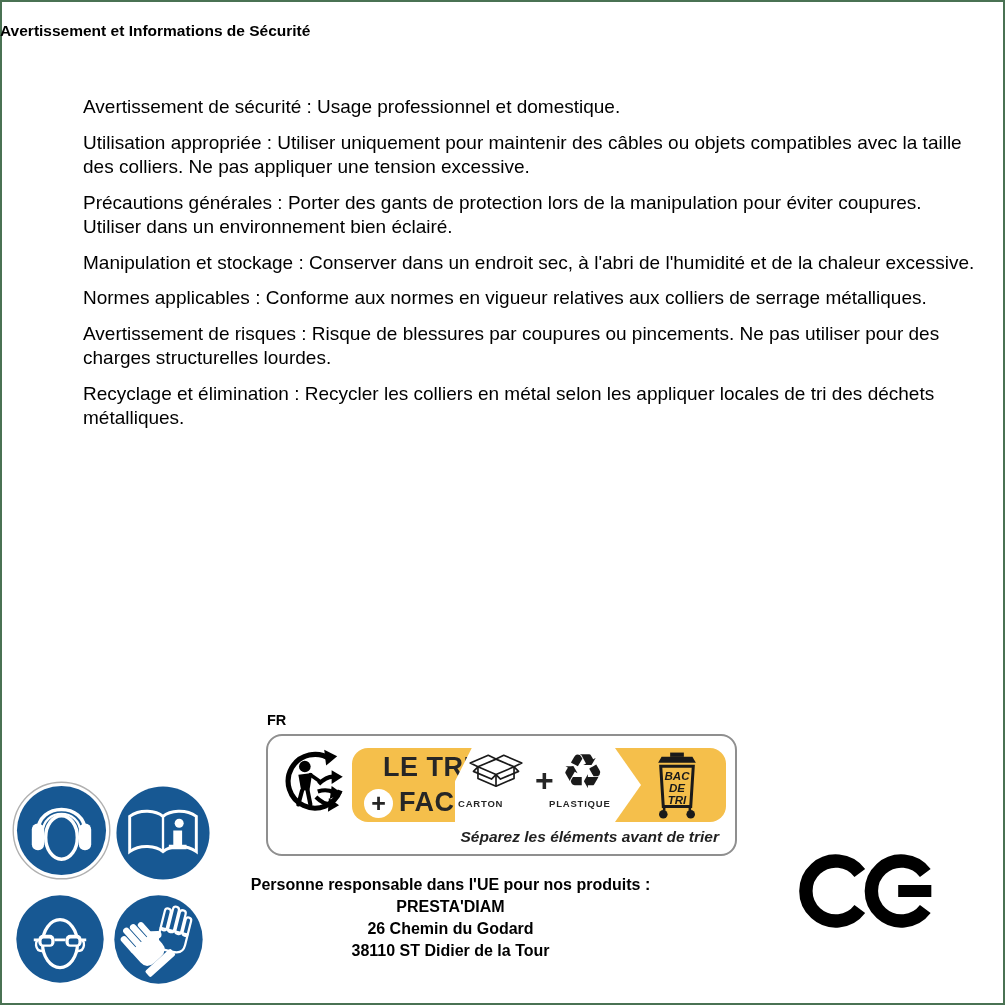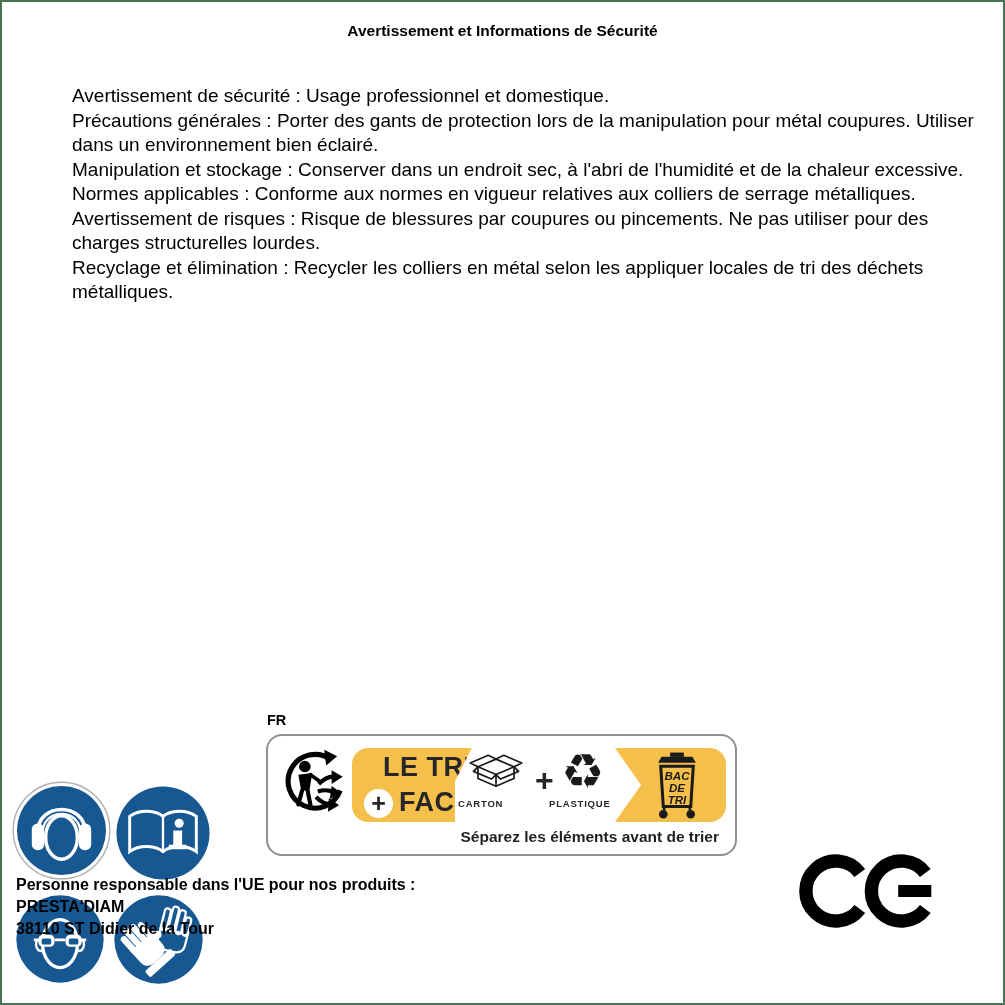--- a/index.html
+++ b/index.html
@@ -1,25 +1,25 @@
 <!DOCTYPE html>
 <html><head>
 <meta charset="utf-8">
 <style>
   html,body{margin:0;padding:0;background:#fff;}
   #page{position:relative;width:1005px;height:1005px;background:#fff;
         font-family:"Liberation Sans",sans-serif;color:#000;overflow:hidden;}
   #frame{position:absolute;inset:0;border:2px solid #4A7253;pointer-events:none;}
   
-  .doc-title{position:absolute;top:22px;left:0;width:100%;text-align:center;
+  .doc-title{position:absolute;top:22px;left:0;width:100%;
              font-weight:bold;font-size:15.5px;}
   
   .safety-block{position:absolute;left:72px;top:84px;width:918px;
                 font-size:19px;line-height:24.5px;}
-  .safety-item{margin:0;}
+  .safety-item{margin:11px;}
   
   .icon-grid{position:absolute;left:12px;top:781px;width:205px;}
   .mand-icon{position:absolute;}
   .mand-icon svg{display:block;}
   
   .fr-tag{position:absolute;left:267px;top:712px;font-weight:bold;font-size:14.5px;}
   .tri-box{position:absolute;left:266px;top:734px;width:471px;height:122px;
            box-sizing:border-box;background:#fff;border:2px solid #8f8f8f;
            border-radius:16px;}
   .triman{position:absolute;left:10px;top:6px;}
@@ -34,39 +34,40 @@
          text-align:center;}
   .facile{position:absolute;left:47px;top:39px;font-weight:bold;font-size:27px;
          letter-spacing:.5px;color:#262626;}
   .mat-group{position:absolute;top:0;}
   .mat-label{position:absolute;top:50px;font-weight:bold;font-size:9.5px;
              letter-spacing:.8px;color:#262626;width:80px;}
   .mat-plus{position:absolute;left:80px;top:14px;font-weight:bold;font-size:32px;color:#262626;}
   .recycle-glyph{position:absolute;left:106px;top:-3px;font-size:48px;color:#1a1a1a;
              font-family:"DejaVu Sans",sans-serif;line-height:52px;}
   .bin{position:absolute;left:297px;top:2px;font-style:italic;}
-  .tagline{position:absolute;right:16px;top:92px;font-weight:bold;
+  .tagline{position:absolute;right:16px;top:92px;font-style:italic;font-weight:bold;
            font-size:15.5px;color:#1f1f1f;}
   
-  .resp-block{position:absolute;left:16px;top:874px;width:901px;
+  .resp-block{position:absolute;left:0;top:874px;width:901px;text-align:center;
               font-weight:bold;font-size:16px;line-height:22px;}
   
   .ce{position:absolute;left:798px;top:841px;}
 </style>
 </head>
 <body>
 
 <div id="page">
   <div id="frame"></div>
 
   <div class="doc-title">Avertissement et Informations de Sécurité</div>
 
   <div class="safety-block">
     <p class="safety-item">Avertissement de sécurité : Usage professionnel et domestique.</p>
-    <p class="safety-item">Précautions générales : Porter des gants de protection lors de la manipulation pour métal coupures. Utiliser dans un environnement bien éclairé.</p>
+    <p class="safety-item">Utilisation appropriée : Utiliser uniquement pour maintenir des câbles ou objets compatibles avec la taille des colliers. Ne pas appliquer une tension excessive.</p>
+    <p class="safety-item">Précautions générales : Porter des gants de protection lors de la manipulation pour éviter coupures. Utiliser dans un environnement bien éclairé.</p>
     <p class="safety-item">Manipulation et stockage : Conserver dans un endroit sec, à l'abri de l'humidité et de la chaleur excessive.</p>
     <p class="safety-item">Normes applicables : Conforme aux normes en vigueur relatives aux colliers de serrage métalliques.</p>
     <p class="safety-item">Avertissement de risques : Risque de blessures par coupures ou pincements. Ne pas utiliser pour des charges structurelles lourdes.</p>
     <p class="safety-item">Recyclage et élimination : Recycler les colliers en métal selon les appliquer locales de tri des déchets métalliques.</p>
   </div>
 
   <div class="icon-grid">
     <div class="mand-icon" style="left:0;top:0">
       <svg width="99" height="99" viewBox="0 0 100 100">
         <circle cx="50" cy="50" r="48.8" fill="#fff" stroke="#b0b0b0" stroke-width="1.4"></circle>
@@ -180,20 +181,21 @@
         </svg>
       </div>
     </div>
 
     <div class="tagline">Séparez les éléments avant de trier</div>
   </div>
 
   <div class="resp-block">
     <div>Personne responsable dans l'UE pour nos produits :</div>
     <div>PRESTA'DIAM</div>
+    <div>26 Chemin du Godard</div>
     <div>38110 ST Didier de la Tour</div>
   </div>
 
   <div class="ce">
     <svg width="142" height="100" viewBox="0 0 180 100">
       <path d="M78.35 27.13 A38 38 0 1 0 78.35 72.87" fill="none" stroke="#000" stroke-width="17"></path>
       <path d="M161.35 27.13 A38 38 0 1 0 161.35 72.87" fill="none" stroke="#000" stroke-width="17"></path>
       <path d="M127 50 H169" stroke="#000" stroke-width="15"></path>
     </svg>
   </div>

